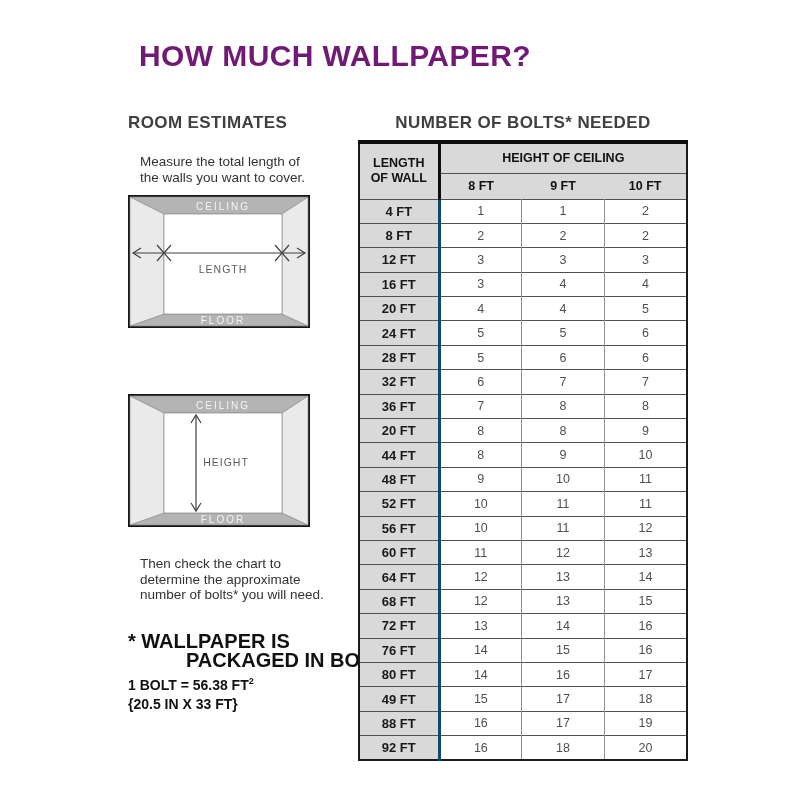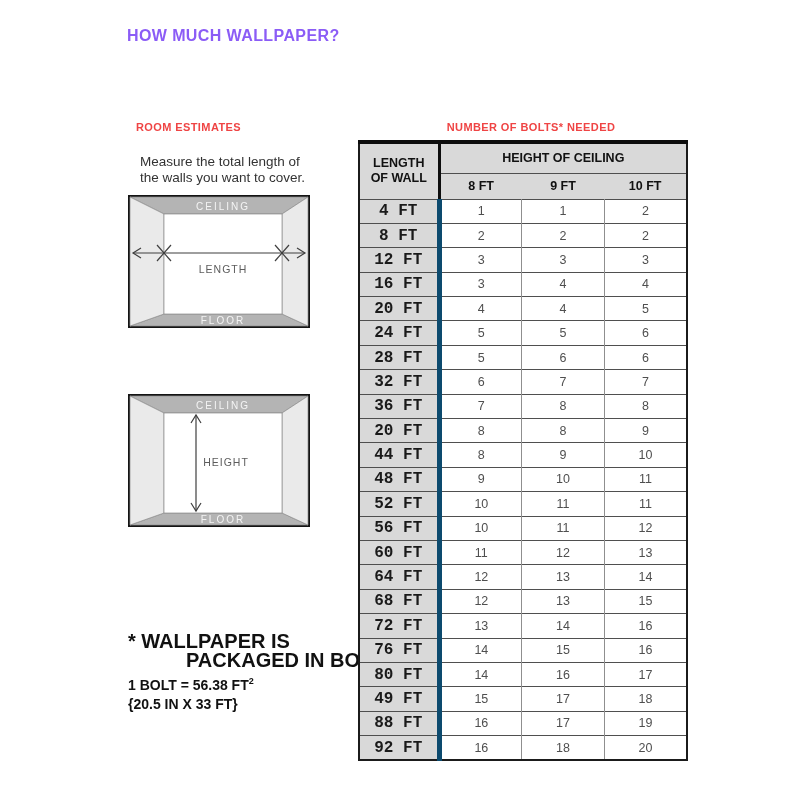--- a/index.html
+++ b/index.html
@@ -2,26 +2,26 @@
 <html><head>
 <meta charset="utf-8">
 <style>
   html,body{margin:0;padding:0;background:#fff;}
   .page{
     position:relative;width:800px;height:800px;background:#ffffff;
     font-family:"Liberation Sans",sans-serif;overflow:hidden;
   }
   .pre{white-space:pre-line;}
   .page-title{
-    position:absolute;left:127px;top:27px;margin:0;
-    font-size:16px;font-weight:bold;letter-spacing:.4px;color:#8b5cf6;
+    position:absolute;left:127px;top:27px;margin:12px;
+    font-size:30px;font-weight:bold;letter-spacing:.4px;color:#701a75;
   }
   .section-heading{
-    position:absolute;margin:8px;font-size:11px;font-weight:bold;
-    letter-spacing:.4px;color:#ef4444;
+    position:absolute;margin:0;font-size:17px;font-weight:bold;
+    letter-spacing:.4px;color:#404040;
   }
   .room-heading{left:128px;top:113px;}
   .table-heading{left:358px;top:113px;width:330px;text-align:center;}
   .body-text{
     position:absolute;left:128px;margin:12px;width:225px;
     font-size:13.5px;line-height:15.5px;color:#333;
   }
   .step1{top:142px;}
   .step2{top:345px;}
   .step3{top:544px;}
@@ -47,22 +47,22 @@
   .bolts-table col.c1{width:80px;}
   .bolts-table th,.bolts-table td{padding:0;text-align:center;vertical-align:middle;}
   .bolts-table thead th{background:#d9d9d9;font-size:12.5px;font-weight:bold;color:#111;}
   .bolts-table .corner{
     border-right:3px solid #0d0d0d;line-height:15px;font-size:12.5px;
   }
   .bolts-table .spanhead{height:31px;}
   .bolts-table .subhead th{border-top:1px solid #4f4f4f;height:25px;}
   .bolts-table tbody tr{border-top:1px solid #4f4f4f;}
   .bolts-table tbody th{
-    background:#d9d9d9;border-right:5px solid #0c4a6e;
-    font-size:16px;font-weight:bold;color:#1a1a1a;height:23.4px;font-family:Liberation Mono, monospace;
+    background:#d9d9d9;border-right:3px solid #0c4a6e;
+    font-size:13px;font-weight:bold;color:#1a1a1a;height:23.4px;
   }
   .bolts-table tbody td{font-size:12.5px;color:#4f4f4f;}
   .bolts-table tbody td + td{border-left:1px solid #8f8f8f;}
   
   .svg-panel-label{fill:#f4f4f4;font-size:10px;letter-spacing:2px;font-family:"Liberation Sans",sans-serif;}
   .svg-dim-label{fill:#5c5c5c;font-size:10.5px;letter-spacing:1px;font-family:"Liberation Sans",sans-serif;}
 </style>
 </head>
 <body>
 
@@ -107,20 +107,23 @@
     <text class="svg-panel-label" x="95" y="15" text-anchor="middle">CEILING</text>
     <text class="svg-panel-label" x="95" y="129" text-anchor="middle">FLOOR</text>
     <g stroke="#3f3f3f" stroke-width="1.2" fill="none">
       <line x1="68" y1="21" x2="68" y2="117"></line>
       <polyline points="63,29 68,21 73,29"></polyline>
       <polyline points="63,109 68,117 73,109"></polyline>
     </g>
     <text class="svg-dim-label" x="98" y="72" text-anchor="middle">HEIGHT</text>
   </svg>
 
+  <p class="body-text pre step3">Then check the chart to
+determine the approximate
+number of bolts* you will need.</p>
 
   <p class="footnote">
     <span>* WALLPAPER IS</span><br>
     <span class="indent">PACKAGED IN BOLTS</span>
   </p>
 
   <p class="bolt-spec">
     <span>1 BOLT = 56.38 FT</span><sup>2</sup><br>
     <span>{20.5 IN X 33 FT}</span>
   </p>

